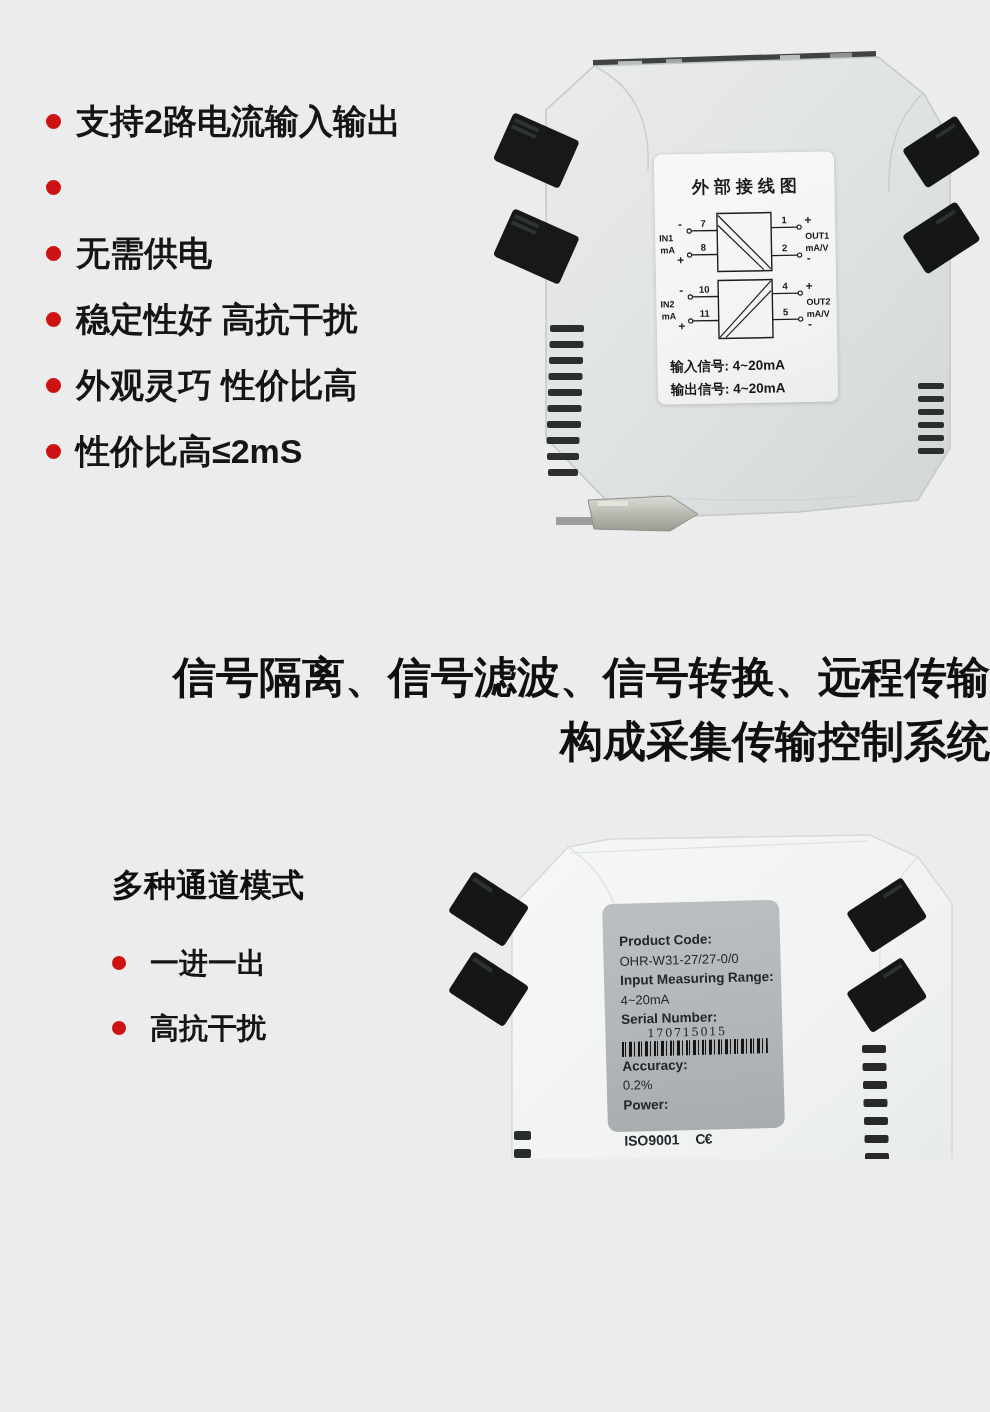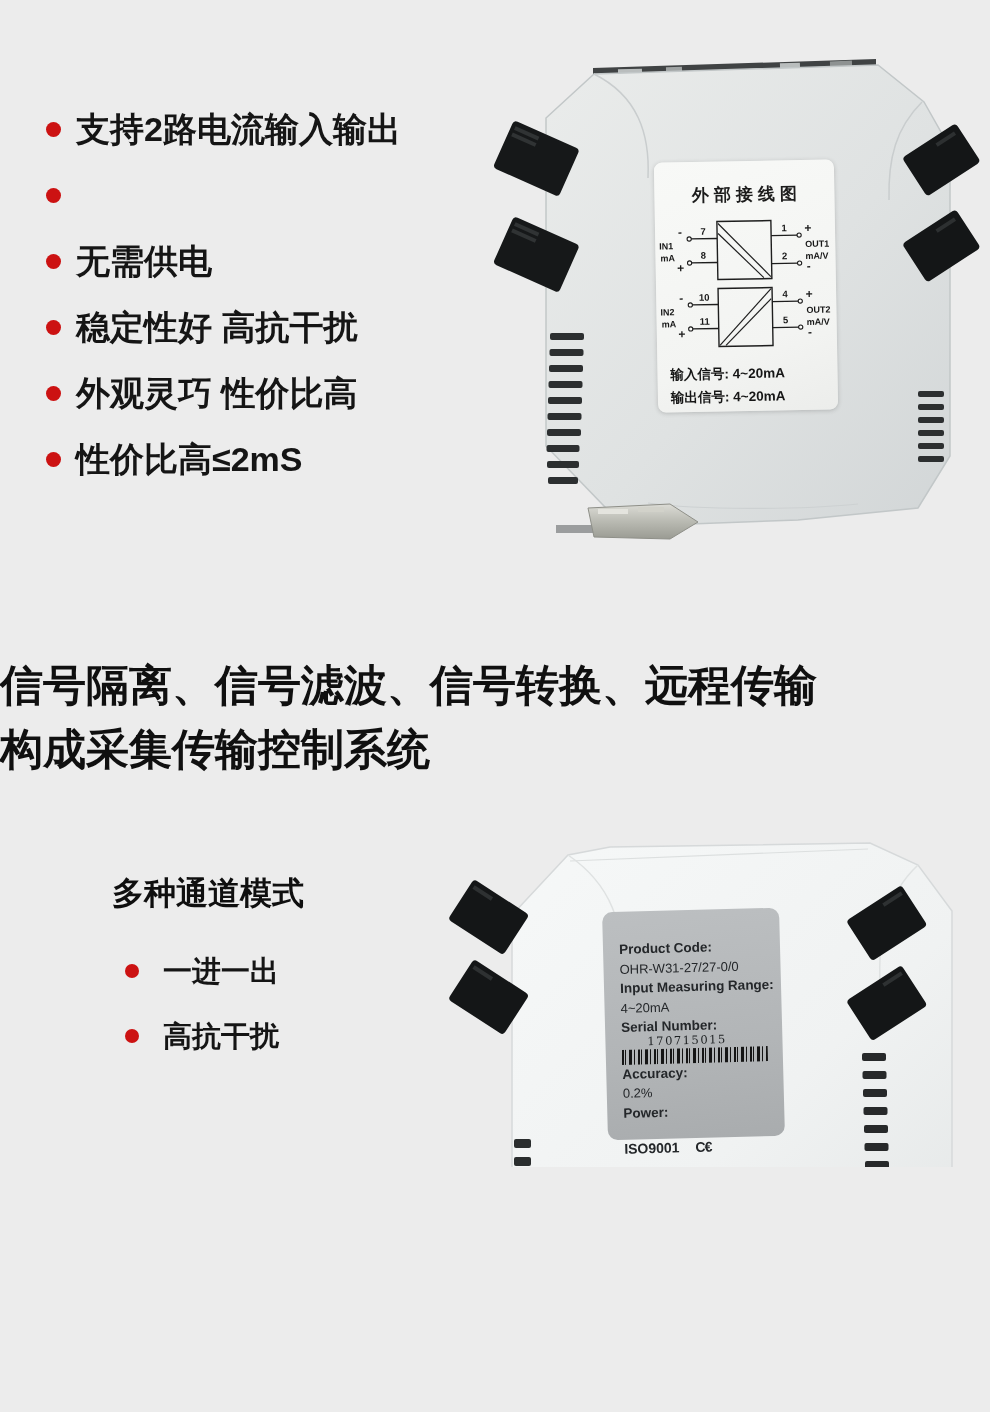--- a/index.html
+++ b/index.html
@@ -1,32 +1,32 @@
 <!DOCTYPE html>
 <html><head>
 <meta charset="utf-8">
 <style>
   * { margin:0; padding:0; box-sizing:border-box; }
   html,body { background:#ececec; }
   .page{
-    position:relative; width:990px; height:1159px; margin:8px auto;
+    position:relative; width:990px; height:1159px; margin:0 auto;
     background:#ececec; overflow:hidden;
     font-family:"Liberation Sans","DejaVu Sans",sans-serif; color:#151515;
   }
   
   .features{ position:absolute; left:46px; top:103px; list-style:none; }
   .feat{ display:flex; align-items:center; height:36px; margin-bottom:30px; }
   .dot{ width:15px; height:15px; border-radius:50%; background:#cc1212; margin-right:15px; flex:0 0 auto; }
   .feat-text{ font-size:34px; font-weight:600; line-height:36px; white-space:nowrap; }
   
-  .mid-banner{ position:absolute; left:0; top:645px; width:990px; text-align:left;
+  .mid-banner{ position:absolute; left:0; top:645px; width:990px; text-align:right;
     font-size:43px; font-weight:700; line-height:64px; color:#101010; }
   
   .channel-heading{ position:absolute; left:112px; top:864px; font-size:32px; font-weight:700; color:#0f0f0f; }
-  .channel-items{ position:absolute; left:125px; top:944px; list-style:none; }
+  .channel-items{ position:absolute; left:112px; top:944px; list-style:none; }
   .channel-items .feat{ height:38px; margin-bottom:27px; }
   .channel-items .dot{ width:14px; height:14px; margin-right:24px; }
   .channel-items .feat-text{ font-size:29px; font-weight:600; line-height:38px; }
   
   .device{ position:absolute; }
   .device svg.art{ position:absolute; left:0; top:0; overflow:visible; }
   .device-top{ left:498px; top:40px; width:474px; height:520px; }
   .device-bottom{ left:450px; top:795px; width:540px; height:575px; }
   
   .label-white{

